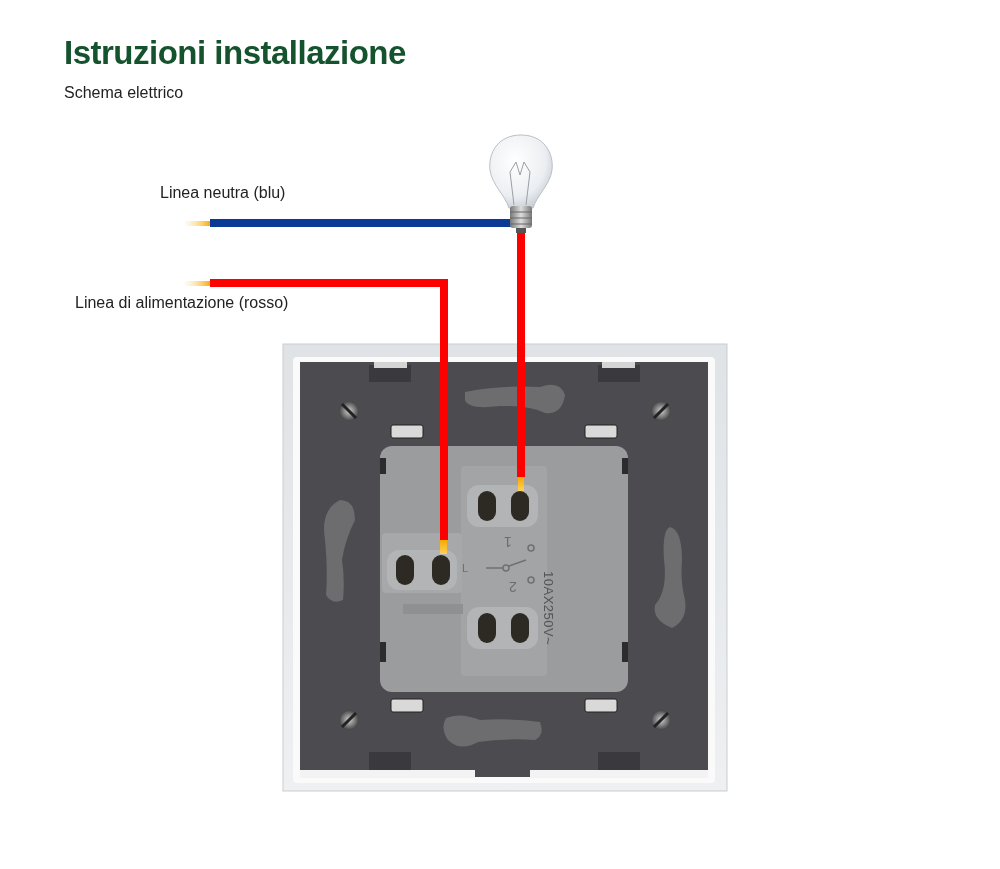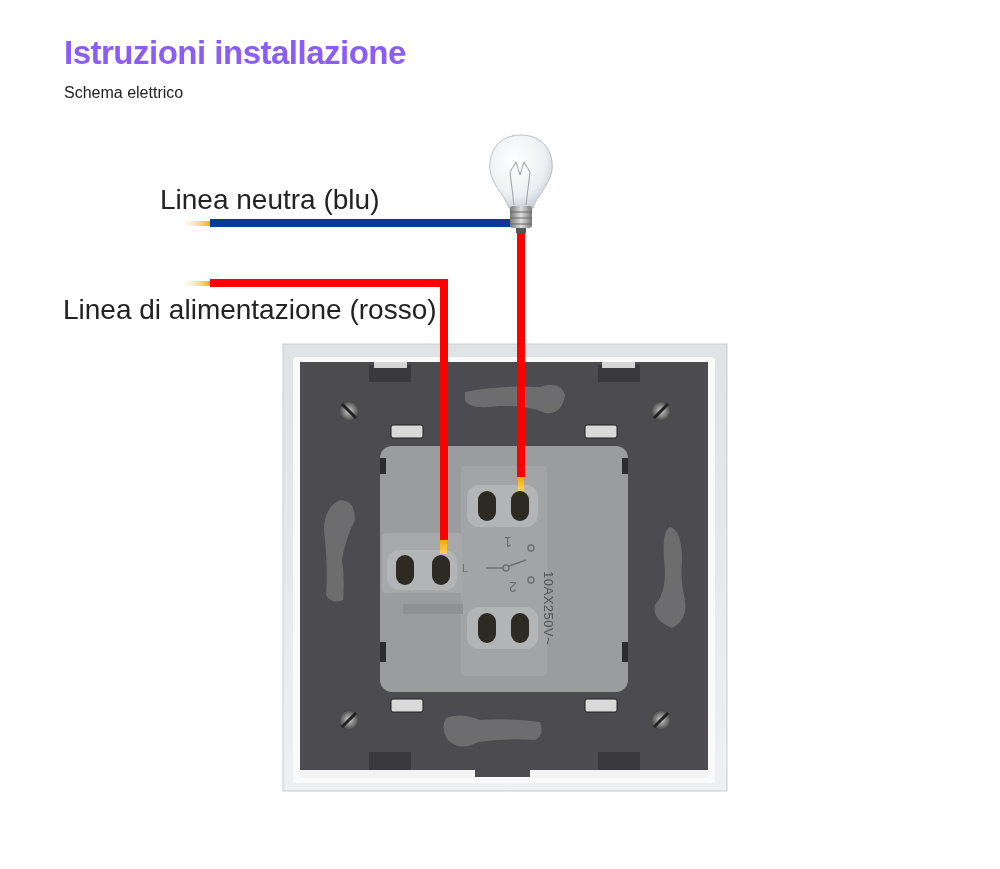--- a/index.html
+++ b/index.html
@@ -1,21 +1,21 @@
 <!DOCTYPE html>
 <html><head>
 <meta charset="utf-8">
 <style>
   html,body{margin:0;padding:0;background:#ffffff;}
   body{width:1000px;height:869px;position:relative;overflow:hidden;font-family:"DejaVu Sans",sans-serif;}
-  .title{position:absolute;left:64px;top:34px;font-size:33px;font-weight:bold;color:#8b5cf6;letter-spacing:-0.5px;font-family:"Liberation Sans",sans-serif;}
+  .title{position:absolute;left:64px;top:34px;font-size:33px;font-weight:bold;color:#14532d;letter-spacing:-0.5px;font-family:"Liberation Sans",sans-serif;}
   .subtitle{position:absolute;left:64px;top:84px;font-size:16px;color:#222;font-family:"Liberation Sans",sans-serif;}
-  .label{position:absolute;font-size:28px;color:#222;font-family:"Liberation Sans",sans-serif;white-space:nowrap;}
+  .label{position:absolute;font-size:16px;color:#222;font-family:"Liberation Sans",sans-serif;white-space:nowrap;}
   .lbl-neutral{left:160px;top:184px;}
-  .lbl-live{left:63px;top:294px;}
+  .lbl-live{left:75px;top:294px;}
   svg.diagram{position:absolute;left:0;top:0;}
   .voltage{position:absolute;left:556px;top:571px;transform:rotate(90deg);transform-origin:left top;font-size:13px;color:#555;font-family:"Liberation Sans",sans-serif;white-space:nowrap;letter-spacing:0.5px;}
   .term-l{position:absolute;left:462px;top:562px;font-size:11px;color:#6d6d6d;font-family:"Liberation Sans",sans-serif;}
   .term-1{position:absolute;left:504px;top:534px;font-size:14px;color:#6d6d6d;font-family:"Liberation Sans",sans-serif;transform:rotate(180deg);}
   .term-2{position:absolute;left:509px;top:579px;font-size:14px;color:#6d6d6d;font-family:"Liberation Sans",sans-serif;transform:rotate(180deg);}
 </style>
 </head>
 <body>
 
 <div class="title">Istruzioni installazione</div>

